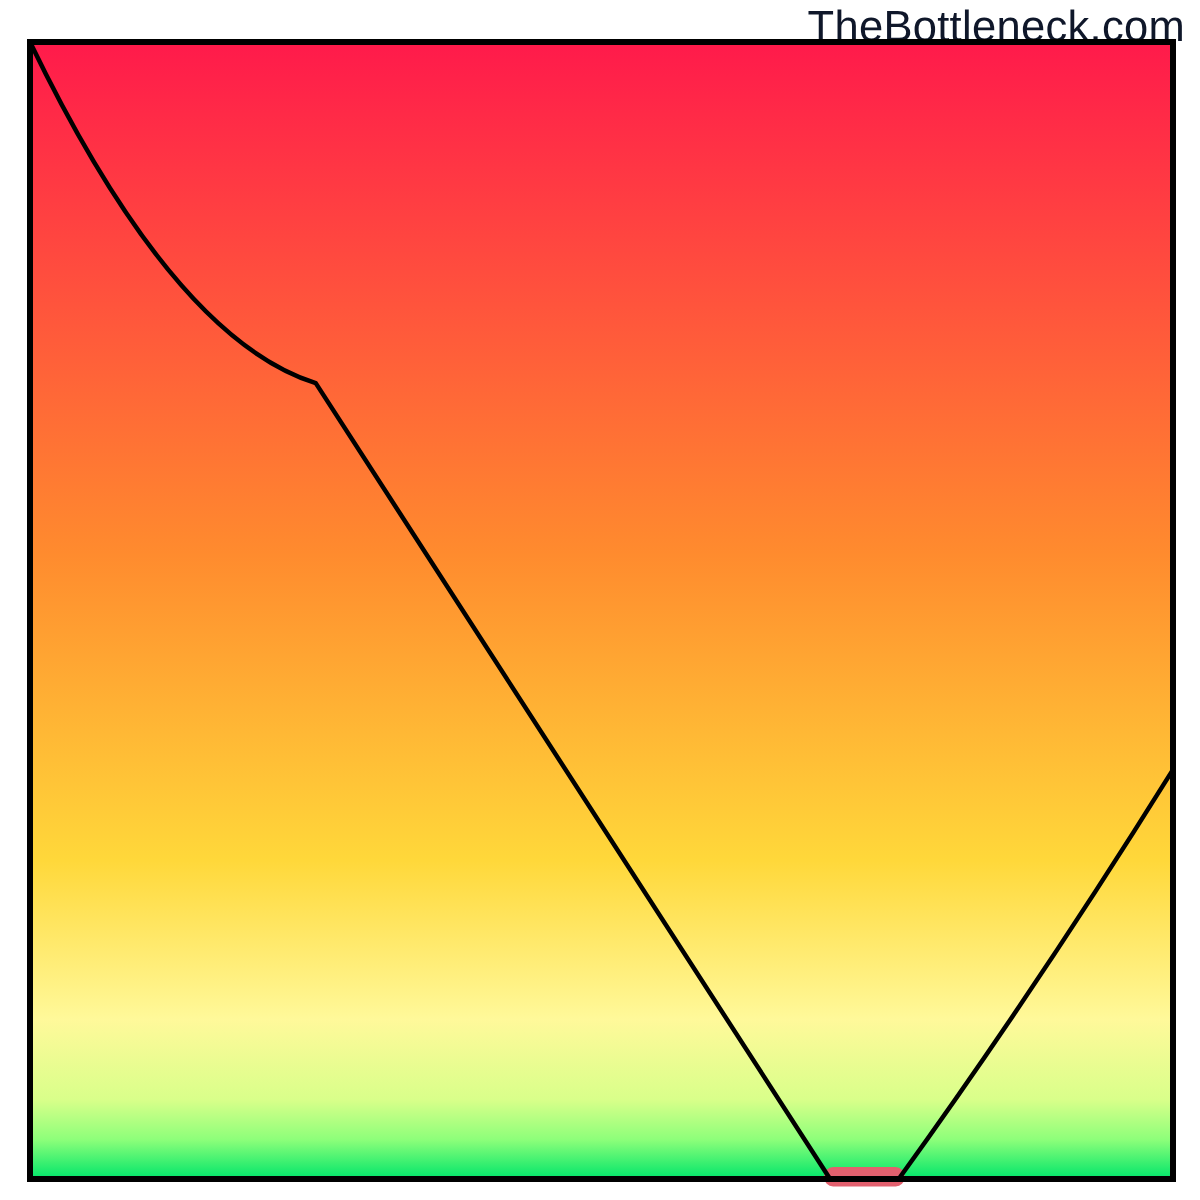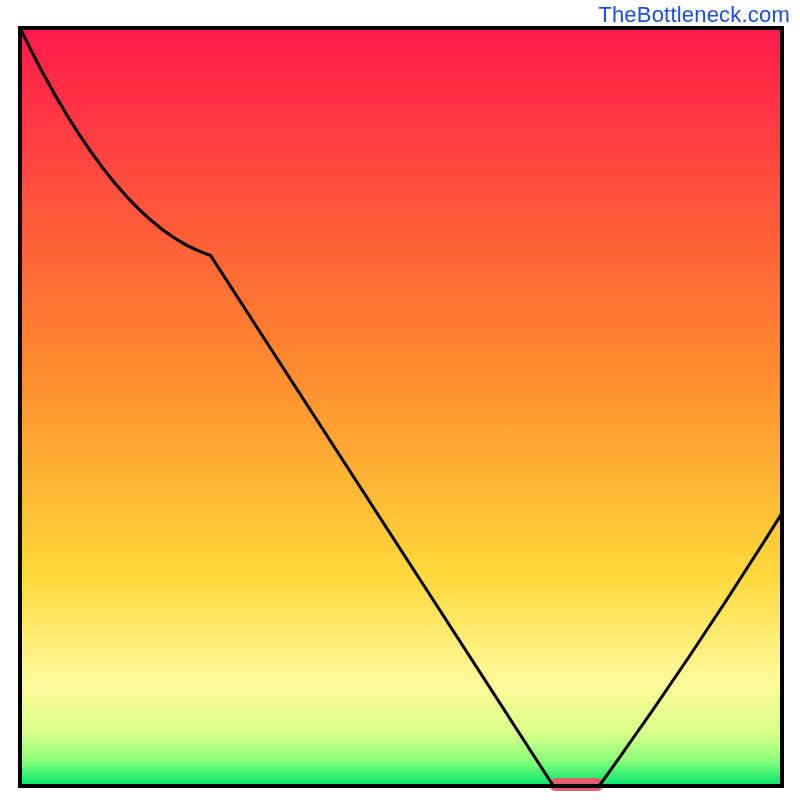--- a/index.html
+++ b/index.html
@@ -12,22 +12,22 @@
   }
   .stage {
     position: relative;
     width: 800px;
     height: 800px;
   }
   .attribution {
     position: absolute;
     top: 2px;
     right: 10px;
-    color: #1d4ed8;
-    font-size: 22px;
+    color: #0f172a;
+    font-size: 29px;
     font-weight: 500;
     letter-spacing: 0.2px;
   }
   svg.chart {
     position: absolute;
     left: 0;
     top: 0;
   }
 </style>
 </head>

